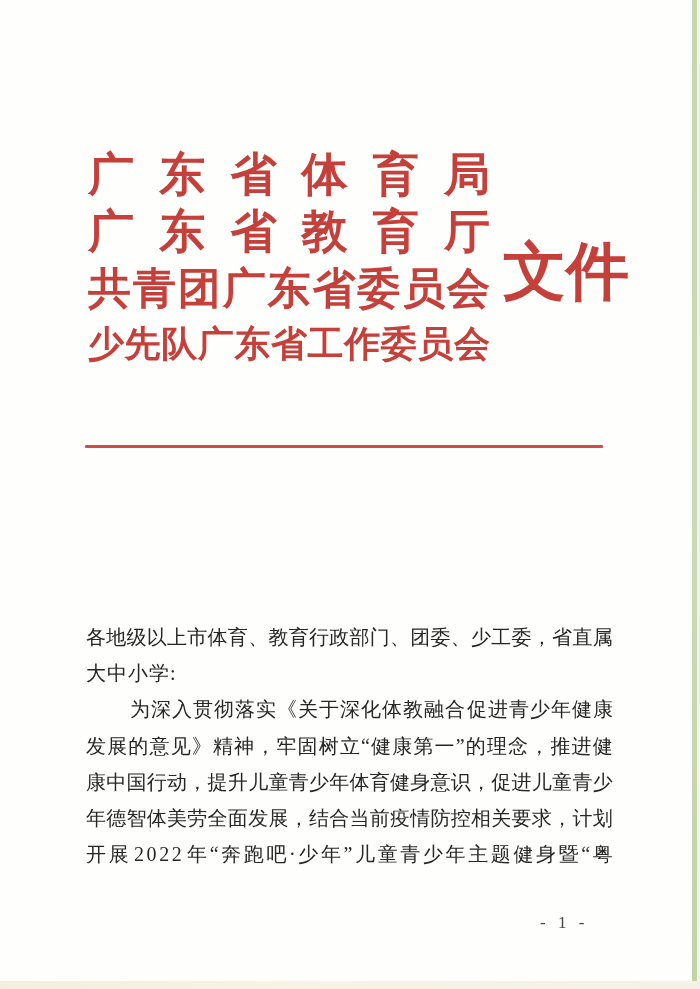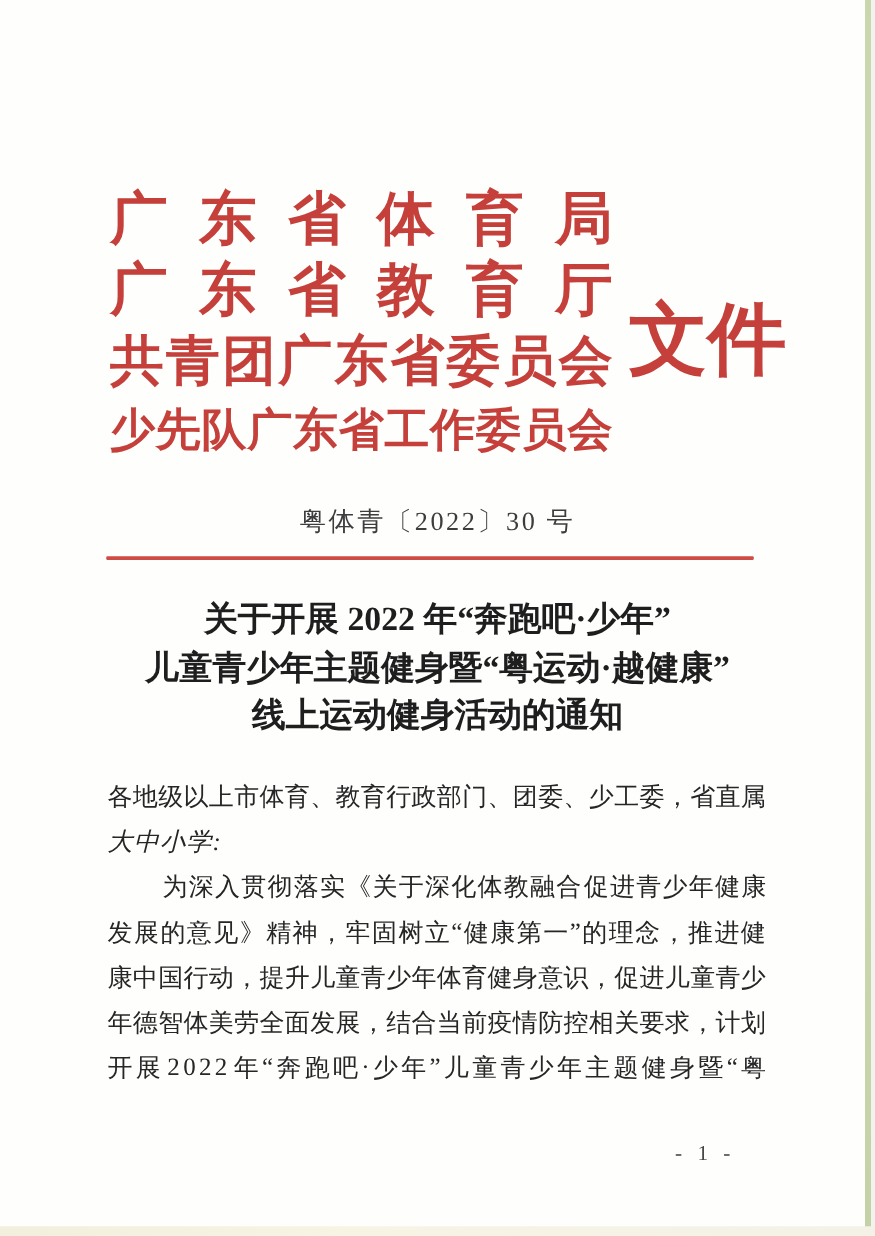--- a/index.html
+++ b/index.html
@@ -74,21 +74,21 @@
 
   .body-block {
     position: absolute; left: 86px; top: 619px; width: 527px;
     color: #262626; font-size: 20px;
   }
   .body-line {
     height: 36.3px;
     display: flex; align-items: center;
   }
   .body-line[data-justify="chars"] { justify-content: space-between; }
-  .body-line.plain { justify-content: flex-start; letter-spacing: 1px; font-style: italic; }
+  .body-line.plain { justify-content: flex-start; letter-spacing: 1px; }
   .body-line.indent { padding-left: 44px; }
 
   .page-number {
     position: absolute; left: 540px; top: 913px;
     font-size: 17px; color: #474747; letter-spacing: 4px;
     white-space: nowrap;
   }
 </style>
 </head>
 <body>
@@ -133,29 +133,23 @@
         <span>工</span>
         <span>作</span>
         <span>委</span>
         <span>员</span>
         <span>会</span>
       </div>
   </div>
 
   <div class="doc-type">文件</div>
 
-  <div class="doc-number">粤体青〔2022〕30 号</div>
 
   <div class="red-rule"></div>
 
-  <div class="title-block">
-    <div>关于开展 2022 年“奔跑吧·少年”</div>
-    <div>儿童青少年主题健身暨“粤运动·越健康”</div>
-    <div>线上运动健身活动的通知</div>
-  </div>
 
   <div class="body-block">
     <div class="body-line" data-justify="chars">
         <span>各</span>
         <span>地</span>
         <span>级</span>
         <span>以</span>
         <span>上</span>
         <span>市</span>
         <span>体</span>

